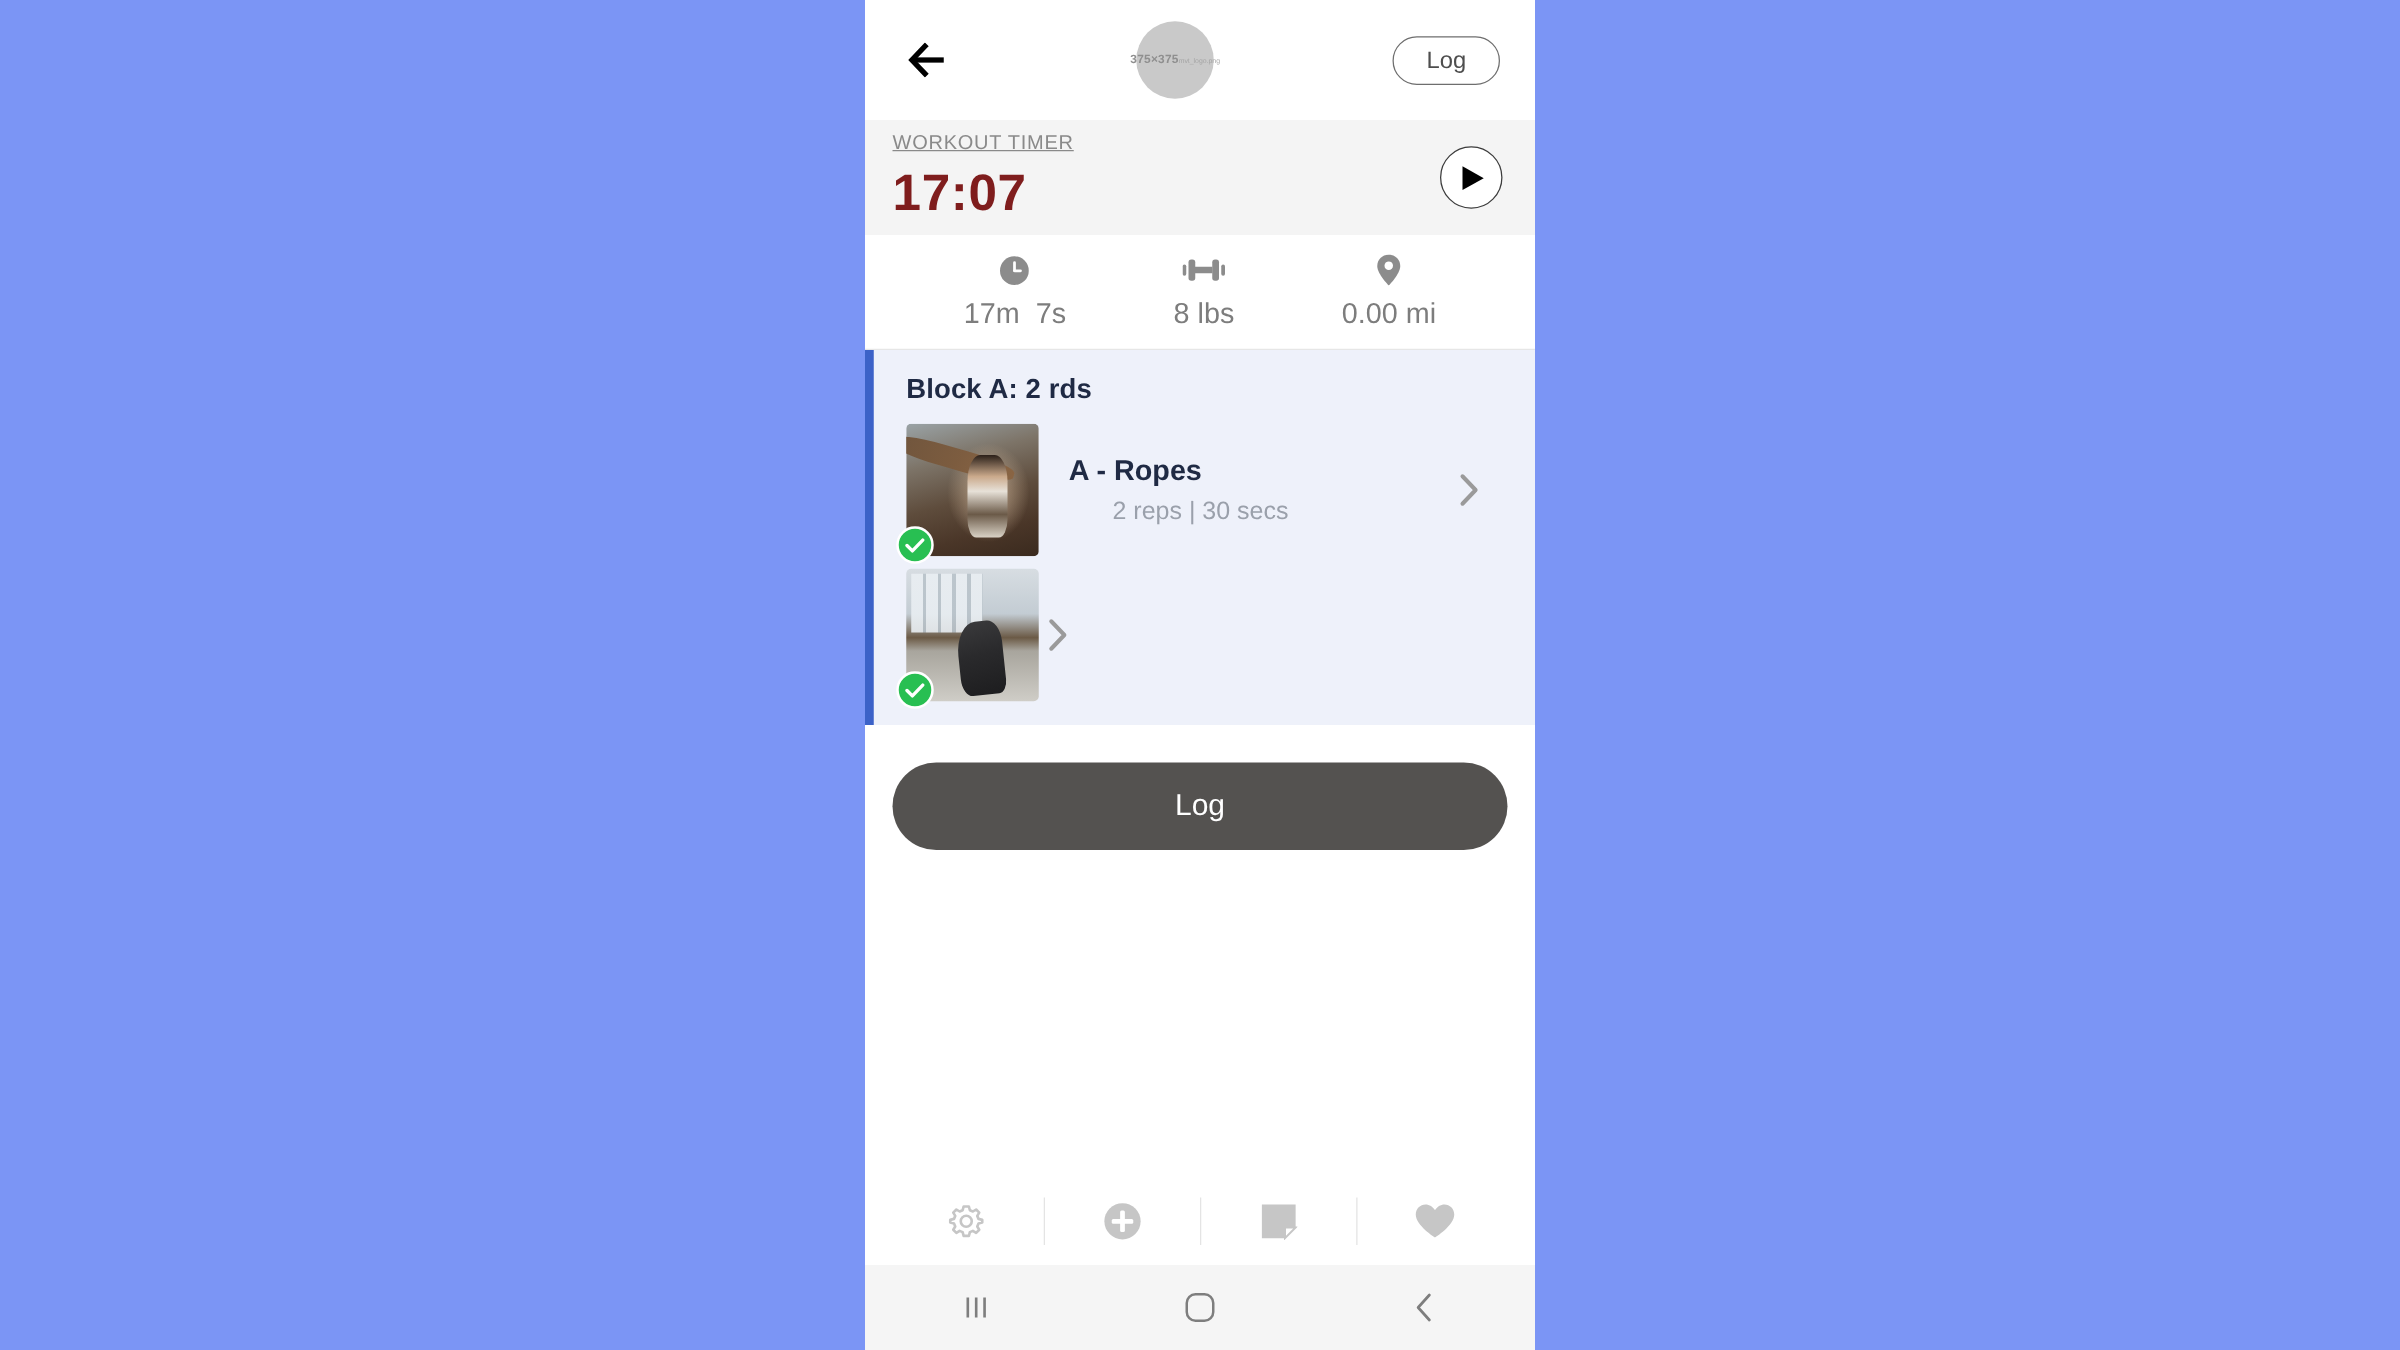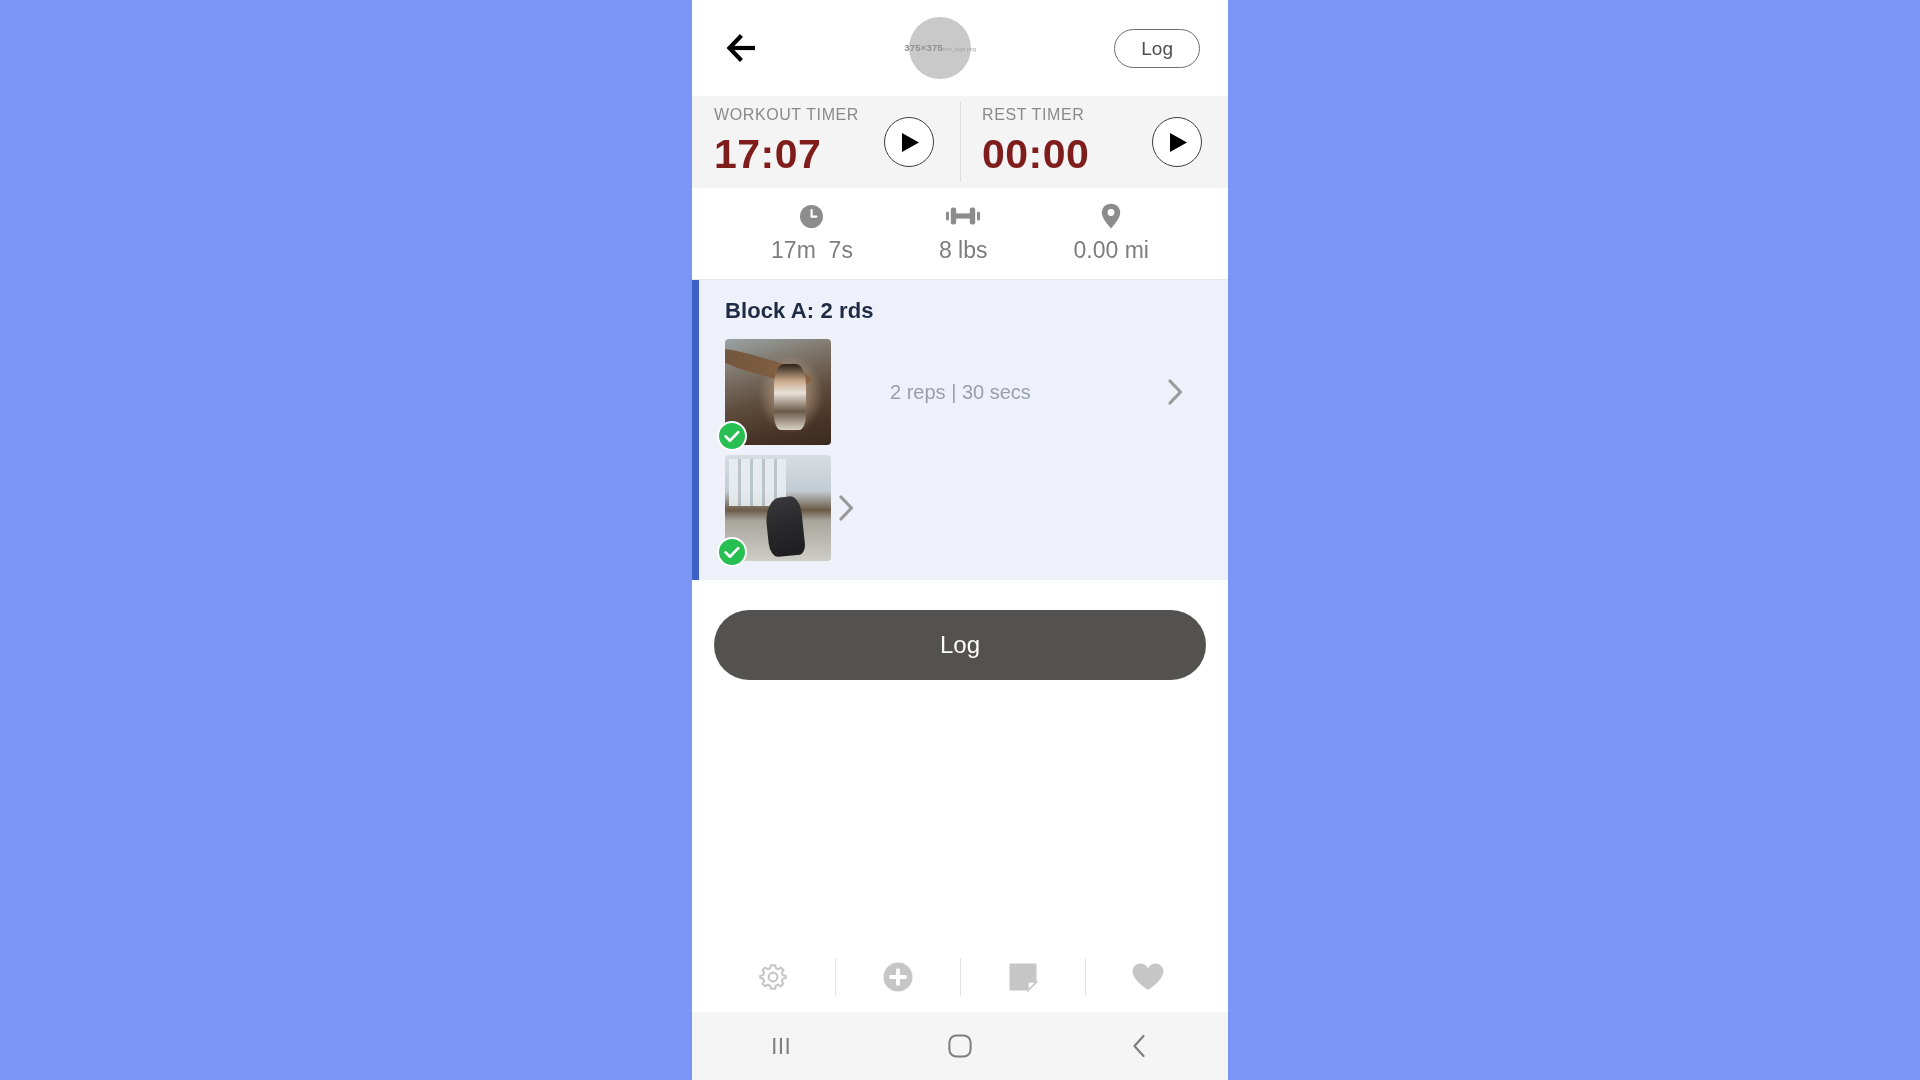--- a/index.html
+++ b/index.html
@@ -107,20 +107,21 @@
     bottom: 6px;
     width: 1px;
     background: #dcdcdc;
   }
   .timer-text { display: flex; flex-direction: column; }
   .timer-label {
     font-size: 16px;
     color: #8a8a8a;
     letter-spacing: .6px;
     margin-bottom: 7px;
+    text-decoration: underline;
   }
   .timer-value {
     font-size: 41px;
     font-weight: bold;
     color: #7f1d1d;
     letter-spacing: .5px;
   }
   .play-btn {
     width: 50px;
     height: 50px;
@@ -392,33 +393,20 @@
       </div>
       <div class="play-btn">
         <span>
           <svg width="19" height="21" viewBox="0 0 19 21" aria-hidden="true">
             <path d="M1 1 L18 10.5 L1 20 Z" fill="#000"></path>
           </svg>
         </span>
       </div>
     </div>
 
-    <div class="timer">
-      <div class="timer-text">
-        <span class="timer-label">REST TIMER</span>
-        <span class="timer-value">00:00</span>
-      </div>
-      <div class="play-btn">
-        <span>
-          <svg width="19" height="21" viewBox="0 0 19 21" aria-hidden="true">
-            <path d="M1 1 L18 10.5 L1 20 Z" fill="#000"></path>
-          </svg>
-        </span>
-      </div>
-    </div>
 
   </div>
 
   <div class="stats">
 
     <div class="stat">
       <span class="stat-icon">
         <svg width="25" height="25" viewBox="0 0 25 25" aria-hidden="true">
           <circle cx="12.5" cy="12.5" r="11.5" fill="#8c8c8c"></circle>
           <rect x="11.5" y="5" width="2.2" height="8.6" rx="1.1" fill="#fff"></rect>
@@ -461,20 +449,21 @@
     <div class="exercise-row">
       <div class="thumb-wrap">
         <div class="thumb thumb-ropes"></div>
         <div class="check-badge">
           <svg width="16" height="13" viewBox="0 0 16 13" aria-hidden="true">
             <path d="M1.6 6.4 L5.9 10.7 L14.2 2.1" fill="none" stroke="#fff" stroke-width="2.7" stroke-linecap="round" stroke-linejoin="round"></path>
           </svg>
         </div>
       </div>
       <div class="exercise-info">
+        <span class="exercise-name">A - Ropes</span>
         <span class="exercise-meta">2 reps | 30 secs</span>
       </div>
       <div class="chevron">
         <svg width="17" height="28" viewBox="0 0 17 28" aria-hidden="true">
           <path d="M3 3 L13.5 14 L3 25" fill="none" stroke="#9a9a9a" stroke-width="3.2" stroke-linecap="round" stroke-linejoin="round"></path>
         </svg>
       </div>
     </div>
 
     <div class="exercise-row">

